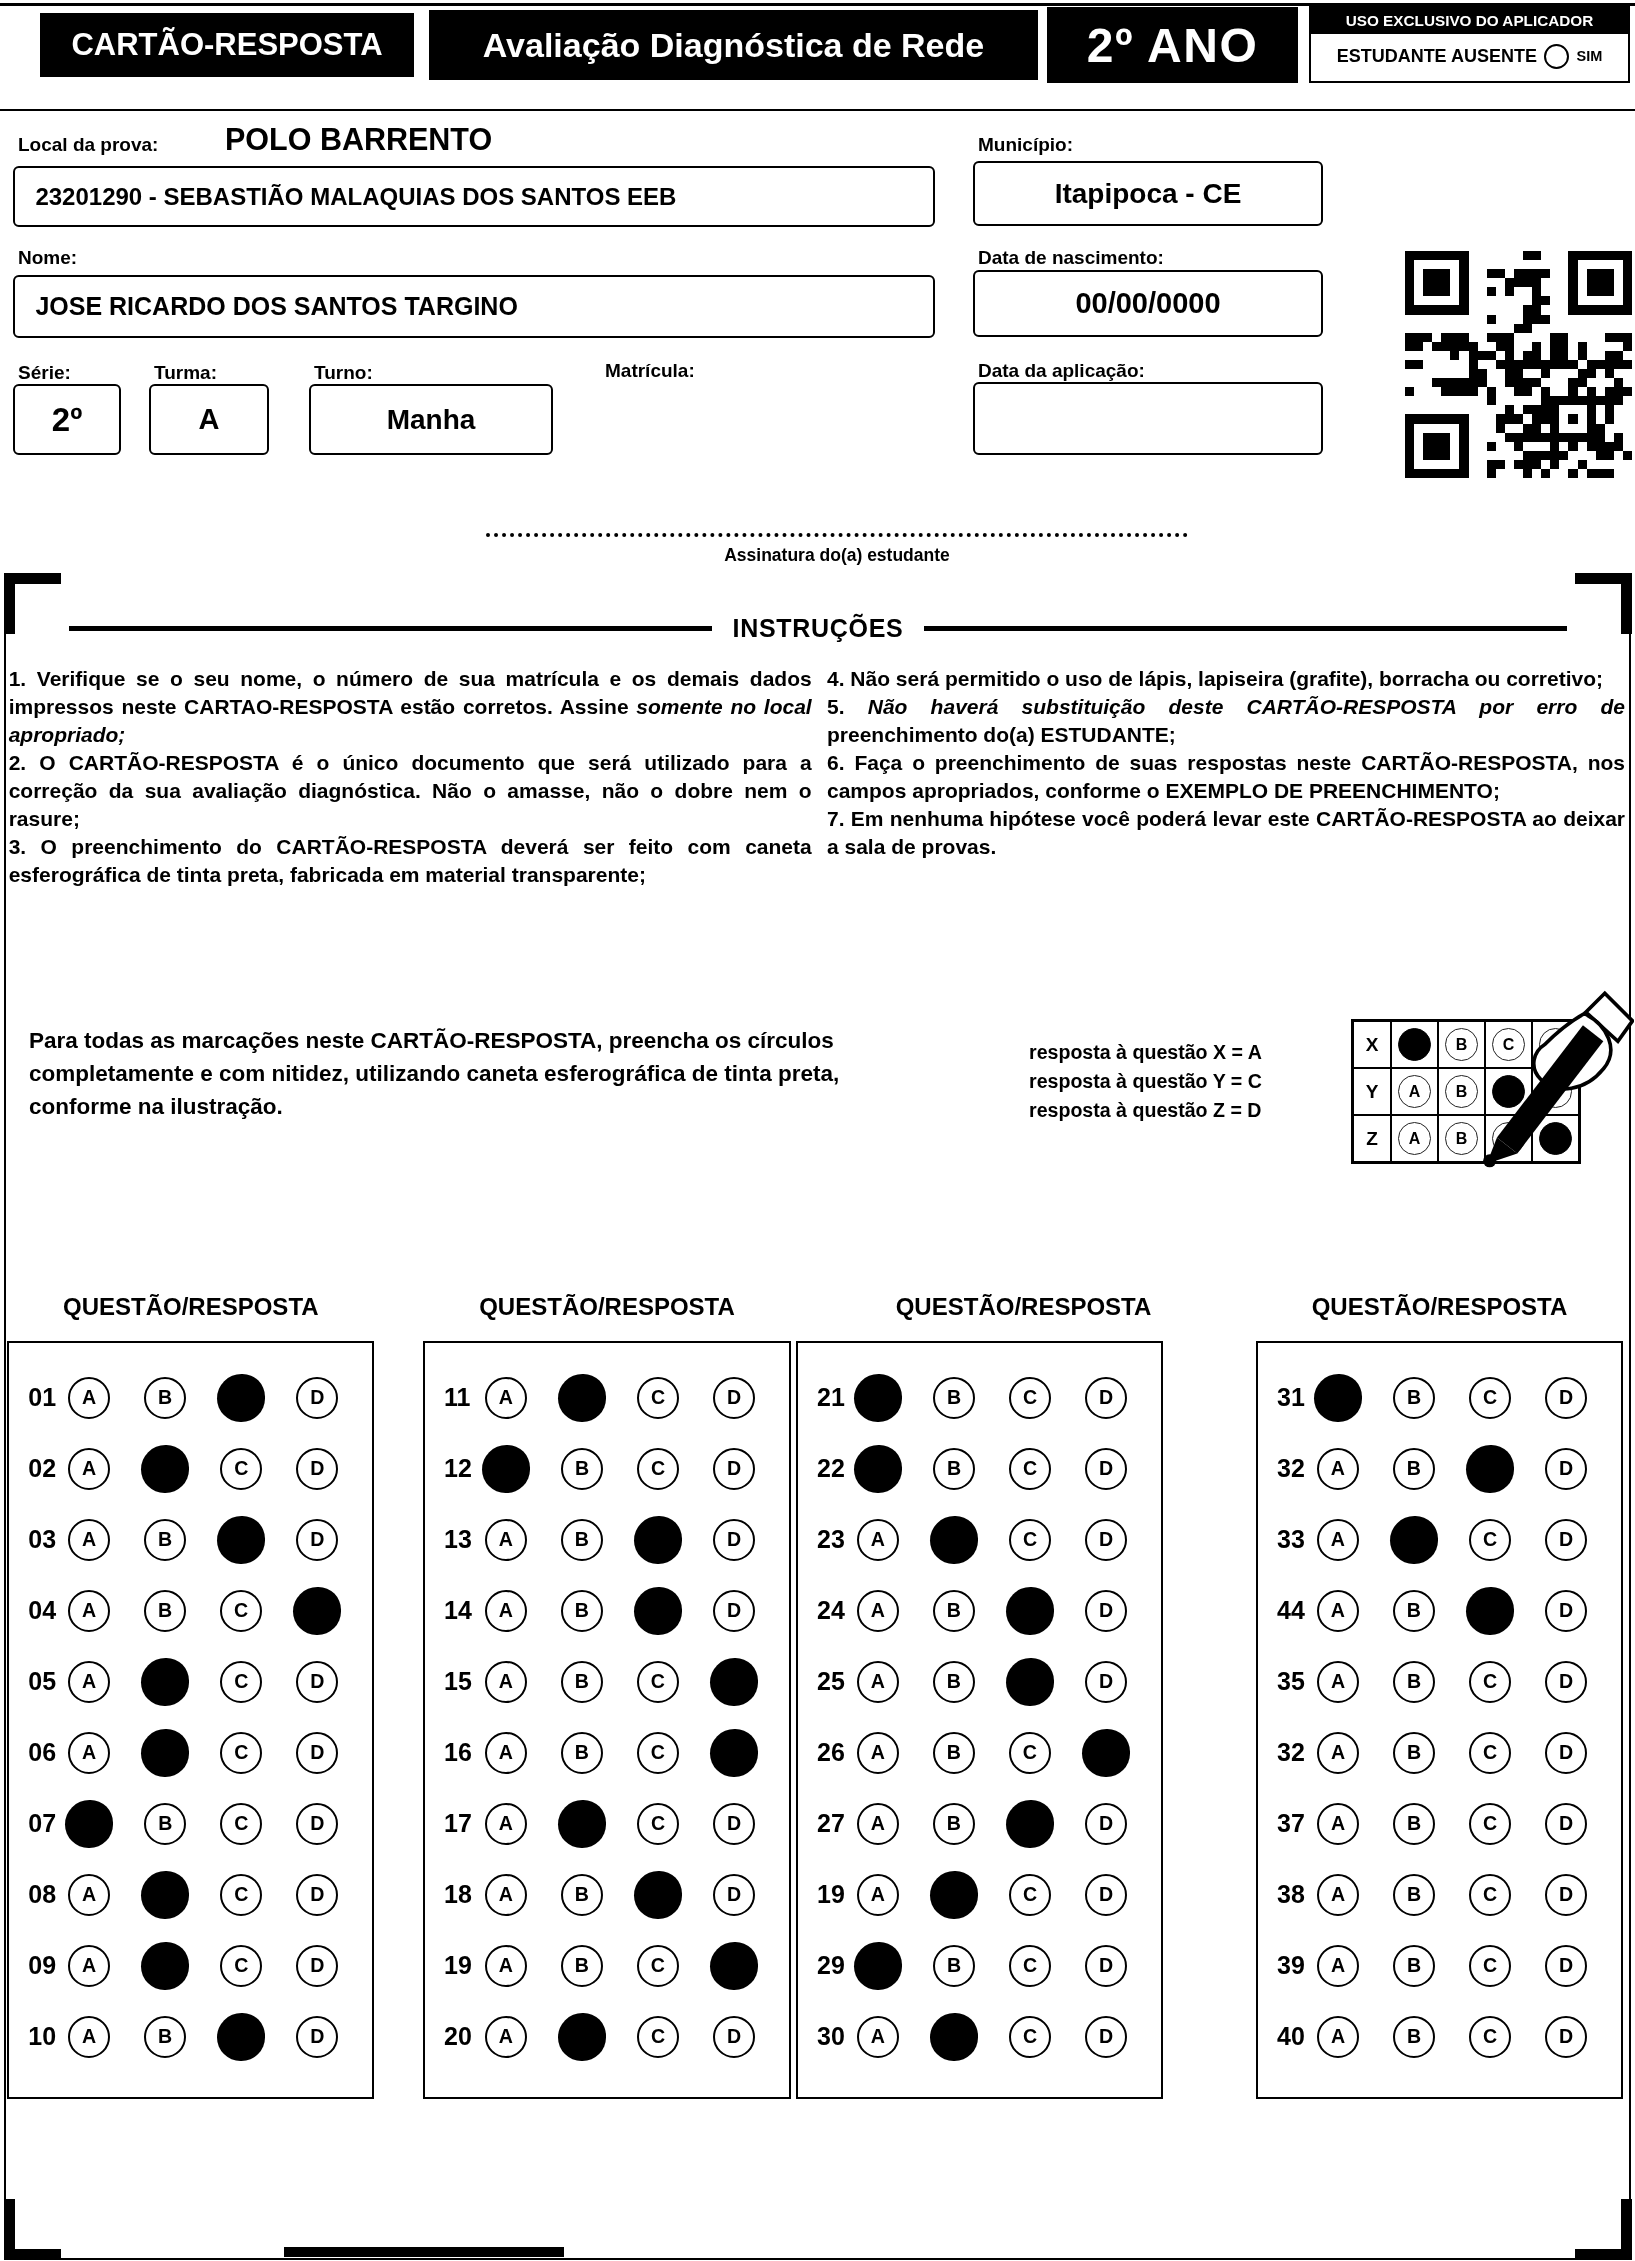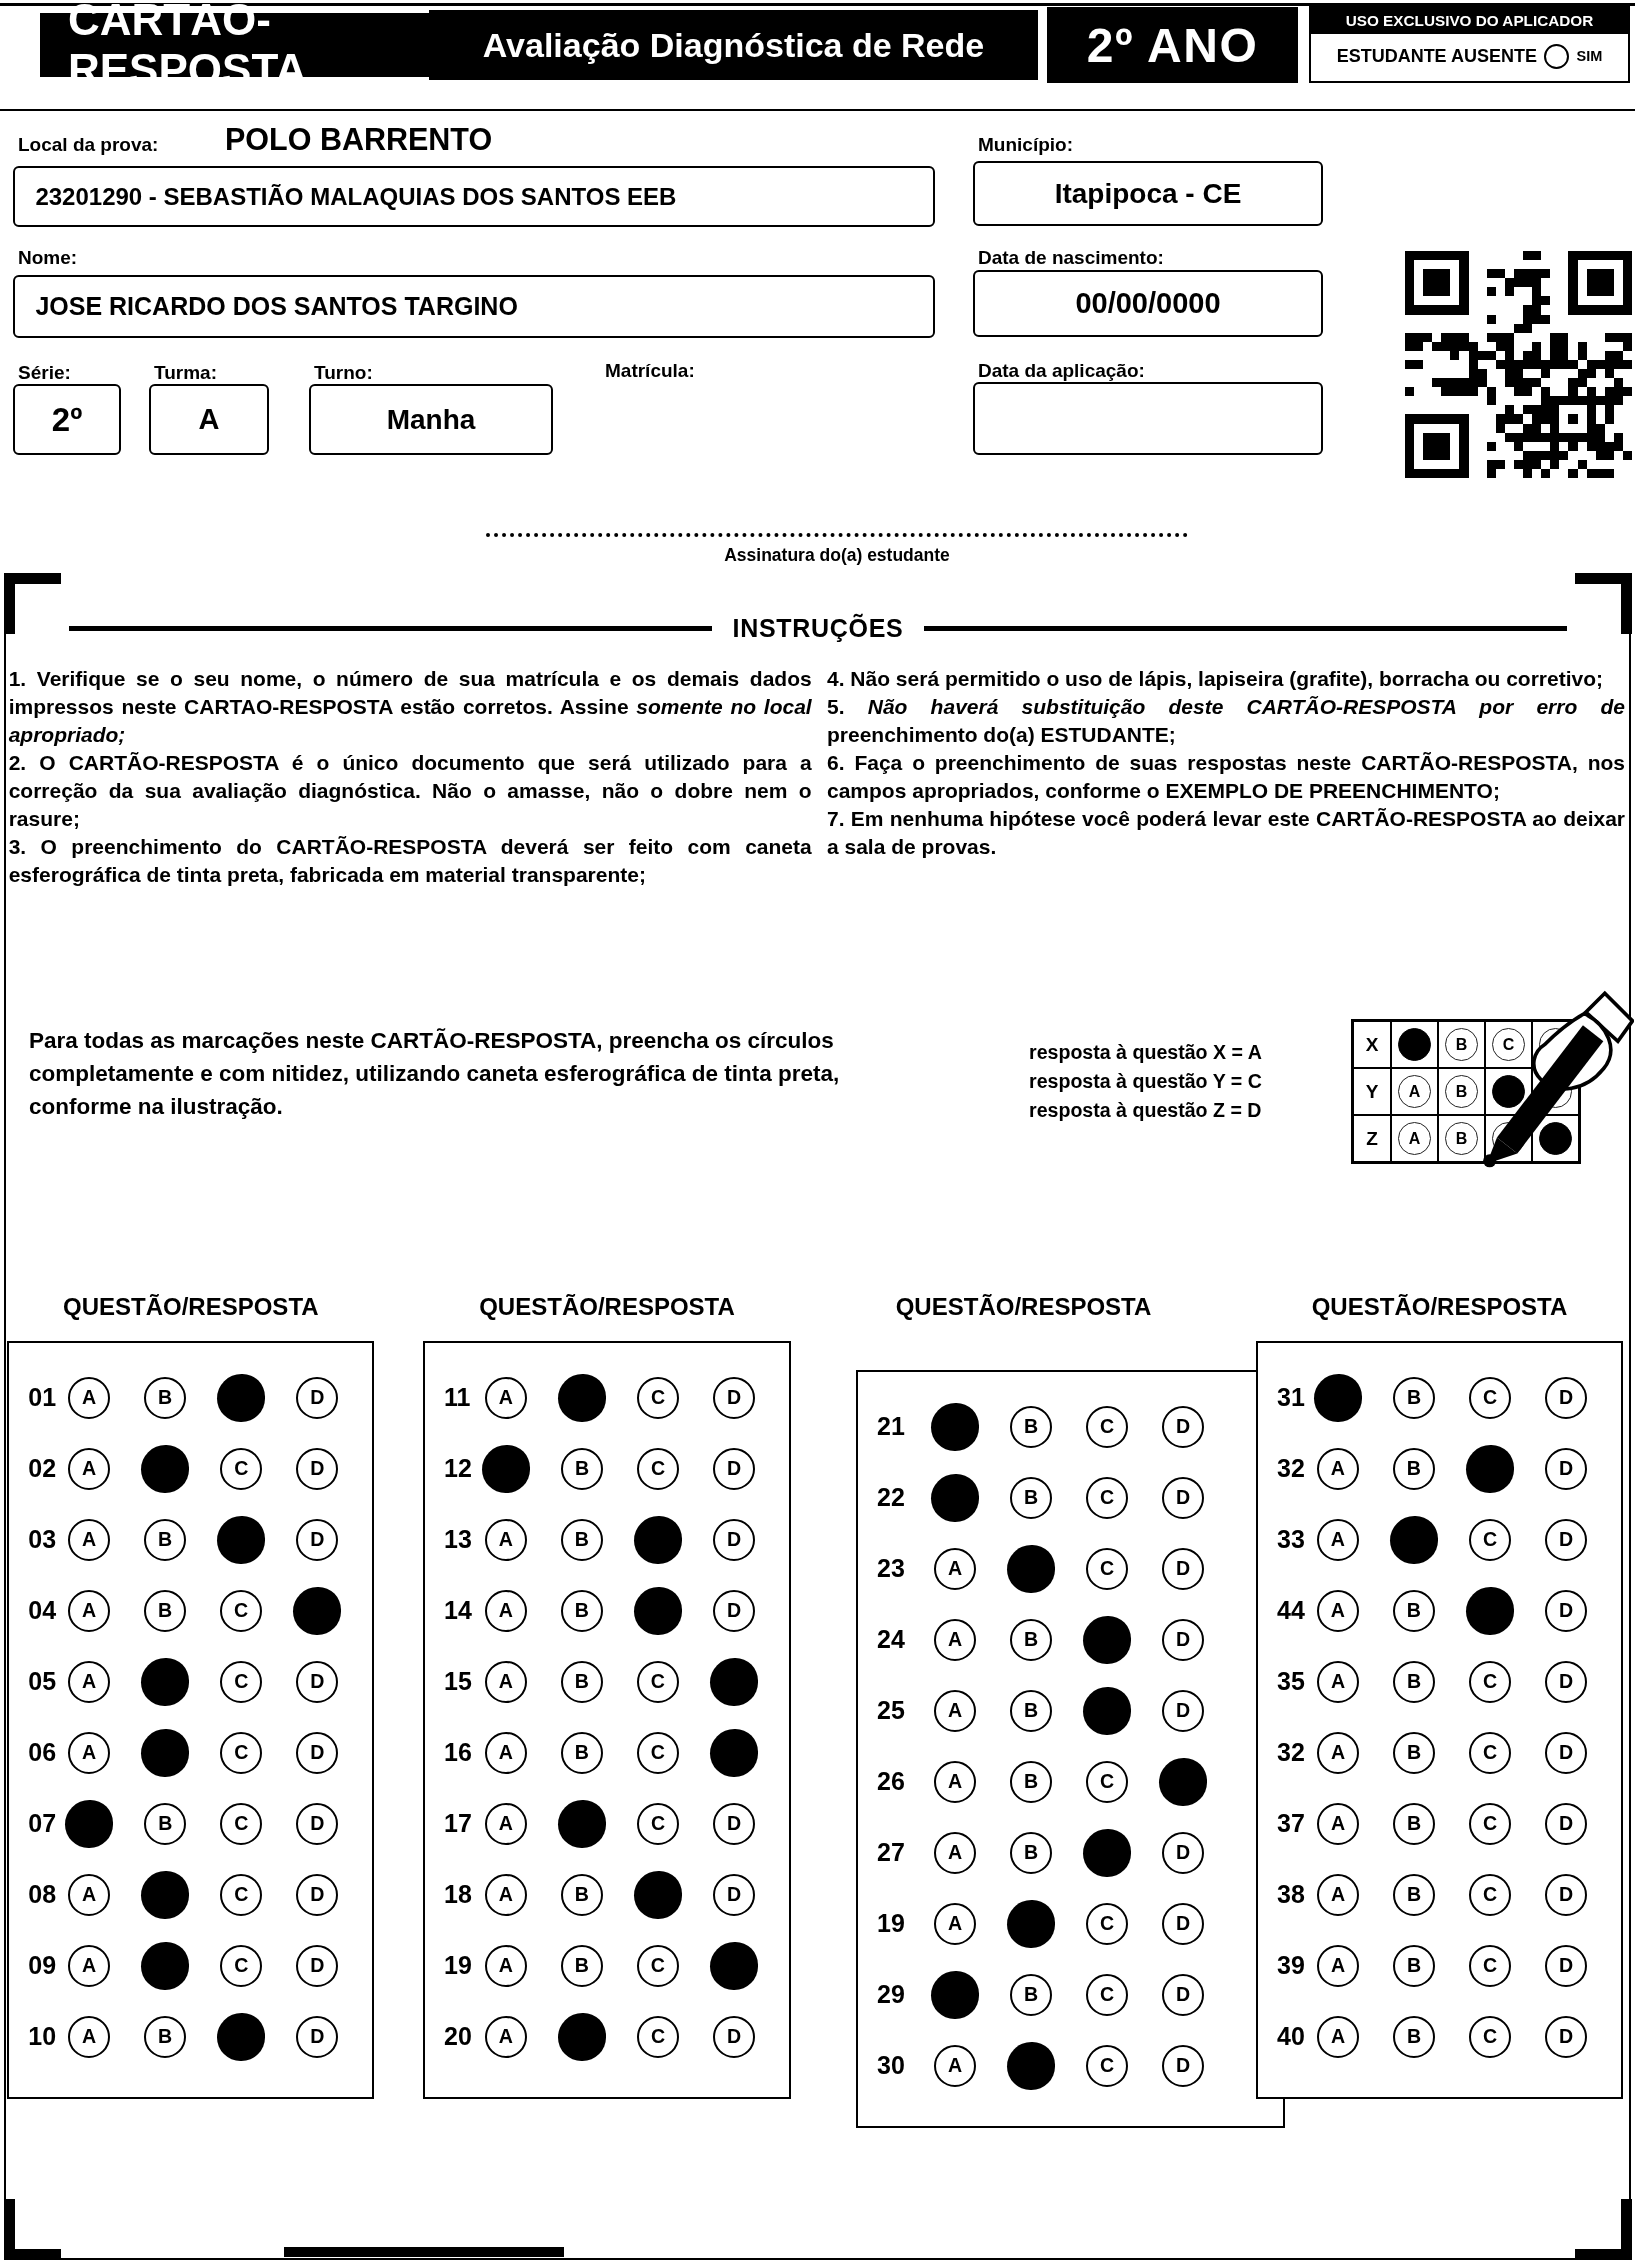--- a/index.html
+++ b/index.html
@@ -1,21 +1,21 @@
 <!DOCTYPE html>
 <html style="font-size:11.6px"><head>
 <meta charset="utf-8">
 <style>
   html,body{margin:0;padding:0;background:#fff;}
   .page{position:relative;width:1636px;height:2261px;background:#fff;color:#000;
         font-family:"Liberation Sans","DejaVu Sans",sans-serif;overflow:hidden;}
   .hline{position:absolute;background:#000;}
   .blackbox{position:absolute;background:#000;color:#fff;font-weight:bold;
             display:flex;align-items:center;justify-content:center;}
-  .box-card{left:40px;top:13px;width:374px;height:64px;font-size:44px;padding-left:28px;}
+  .box-card{left:40px;top:13px;width:374px;height:64px;font-size:31px;}
   .box-exam{left:429px;top:10.2px;width:609px;height:70px;font-size:34px;}
   .box-grade{left:1047px;top:7.3px;width:251px;height:76px;font-size:48px;letter-spacing:1.5px;}
   .applicator{position:absolute;left:1309px;top:5.8px;width:321px;height:77px;border:2.2px solid #000;box-sizing:border-box;background:#fff;}
   .app-title{height:26px;background:#000;color:#fff;font-size:15.3px;font-weight:bold;display:flex;align-items:center;justify-content:center;}
   .app-row{height:45px;display:flex;align-items:center;justify-content:center;gap:7.3px;}
   .app-absent{font-size:18px;font-weight:bold;}
   .app-circle{width:25px;height:25px;border:2.2px solid #000;border-radius:50%;box-sizing:border-box;display:inline-block;}
   .app-sim{font-size:14.5px;font-weight:bold;}
   .lbl{position:absolute;font-weight:bold;font-size:19px;white-space:nowrap;}
   .bigval{position:absolute;font-weight:bold;white-space:nowrap;}
@@ -57,21 +57,21 @@
   .ex-cell{border:0.7px solid #000;display:flex;align-items:center;justify-content:center;}
   .ex-label{font-weight:bold;font-size:19px;}
   .ex-bubble{width:33px;height:33px;border:1.5px solid #222;border-radius:50%;box-sizing:border-box;
              display:flex;align-items:center;justify-content:center;font-size:16px;font-weight:bold;}
   .ex-filled{background:#000;border-color:#000;}
   .hand{position:absolute;left:1475px;top:983px;width:159px;height:188px;z-index:4;}
   .ans-header{position:absolute;top:1293px;height:32px;font-weight:bold;font-size:24px;text-align:center;}
   .ah-0{left:7.3px;width:367px;} .ah-1{left:423px;width:368px;} .ah-2{left:840px;width:367px;} .ah-3{left:1256px;width:367px;}
   .ans-box{position:absolute;top:1341px;height:758px;border:2.2px solid #000;box-sizing:border-box;
            background:#fff;padding-top:19px;}
-  .ab-0{left:7.3px;width:367px;} .ab-1{left:423px;width:368px;} .ab-2{left:856px;width:429px;margin-top:29px;} .ab-3{left:1256px;width:367px;}
+  .ab-0{left:7.3px;width:367px;} .ab-1{left:423px;width:368px;} .ab-2{left:796px;width:367px;} .ab-3{left:1256px;width:367px;}
   .q-row{display:flex;align-items:center;height:71px;padding-left:19px;box-sizing:border-box;}
   .q-num{width:57px;font-weight:bold;font-size:25px;}
   .bubble{width:42px;height:42px;border:2.9px solid #000;border-radius:50%;box-sizing:border-box;
           display:flex;align-items:center;justify-content:center;font-size:19.6px;font-weight:bold;
           margin-right:34px;flex:0 0 auto;background:#fff;}
   .bubble.filled{width:48px;height:48px;background:#000;border:none;margin-left:-2.9px;margin-right:31px;
                  border-radius:52% 48% 50% 50%;}
   .bottom-bar{position:absolute;left:284px;top:2247px;width:280px;height:10.2px;background:#000;}
 </style>
 </head>

